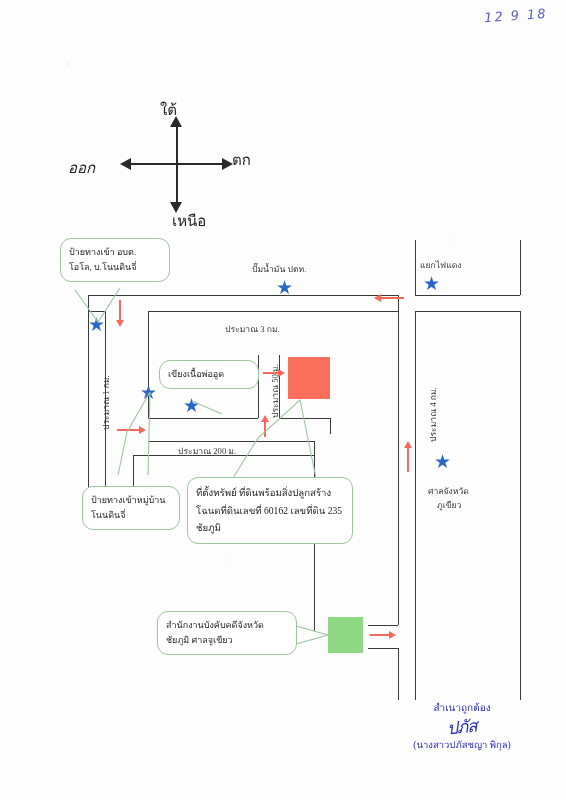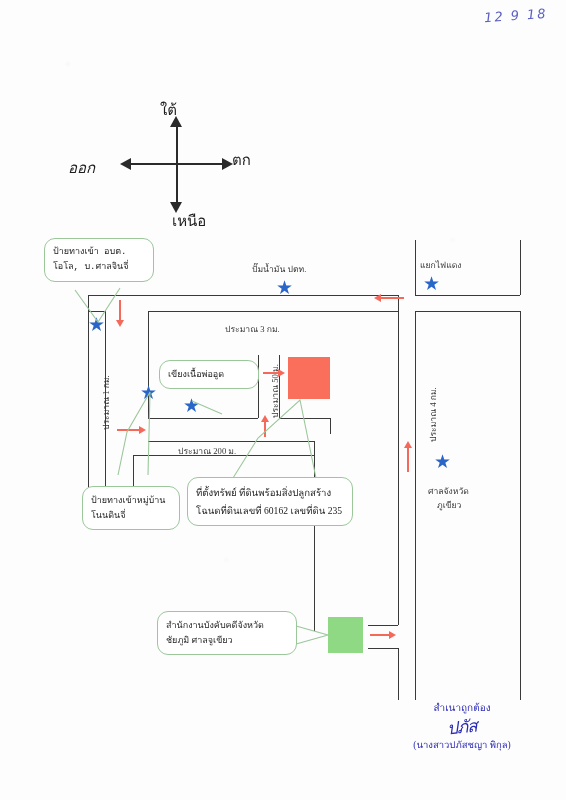--- a/index.html
+++ b/index.html
@@ -196,37 +196,38 @@
     <div class="lbl" style="left:437px;top:498px;">ภูเขียว</div>
 
     <svg class="leader" style="left:0;top:0;width:566px;height:800px;">
       <polyline points="75,290 98,322 120,288" fill="none" stroke="#9bc79b" stroke-width="1.1"></polyline>
       <polyline points="118,475 127,432 150,392 148,475" fill="none" stroke="#9bc79b" stroke-width="1.1"></polyline>
       <polyline points="222,414 192,401" fill="none" stroke="#9bc79b" stroke-width="1.1"></polyline>
       <polyline points="233,478 258,438 300,400 316,478" fill="none" stroke="#9bc79b" stroke-width="1.1"></polyline>
       <polyline points="289,624 328,635 289,646" fill="none" stroke="#9bc79b" stroke-width="1.1"></polyline>
     </svg>
 
-    <div class="callout" style="left:44px;top:238px;width:92px;font-family:Liberation Mono, monospace;">
+    <div class="callout" style="left:60px;top:238px;width:92px;">
       <div>ป้ายทางเข้า อบต.</div>
-      <div>โอโล, บ.ศาลจินจี่</div>
+      <div>โอโล, บ.โนนดินจี่</div>
     </div>
 
     <div class="callout" style="left:159px;top:360px;width:82px;">
       <div>เขียงเนื้อพ่ออูด</div>
     </div>
 
     <div class="callout" style="left:82px;top:486px;width:80px;">
       <div>ป้ายทางเข้าหมู่บ้าน</div>
       <div>โนนดินจี่</div>
     </div>
 
     <div class="callout big" style="left:187px;top:477px;width:148px;">
       <div>ที่ตั้งทรัพย์ ที่ดินพร้อมสิ่งปลูกสร้าง</div>
       <div>โฉนดที่ดินเลขที่ 60162 เลขที่ดิน 235</div>
+      <div>ชัยภูมิ</div>
     </div>
 
     <div class="callout" style="left:157px;top:611px;width:122px;">
       <div>สำนักงานบังคับคดีจังหวัด</div>
       <div>ชัยภูมิ ศาลจูเขียว</div>
     </div>
 
   </div>
 
   <div class="sig">

